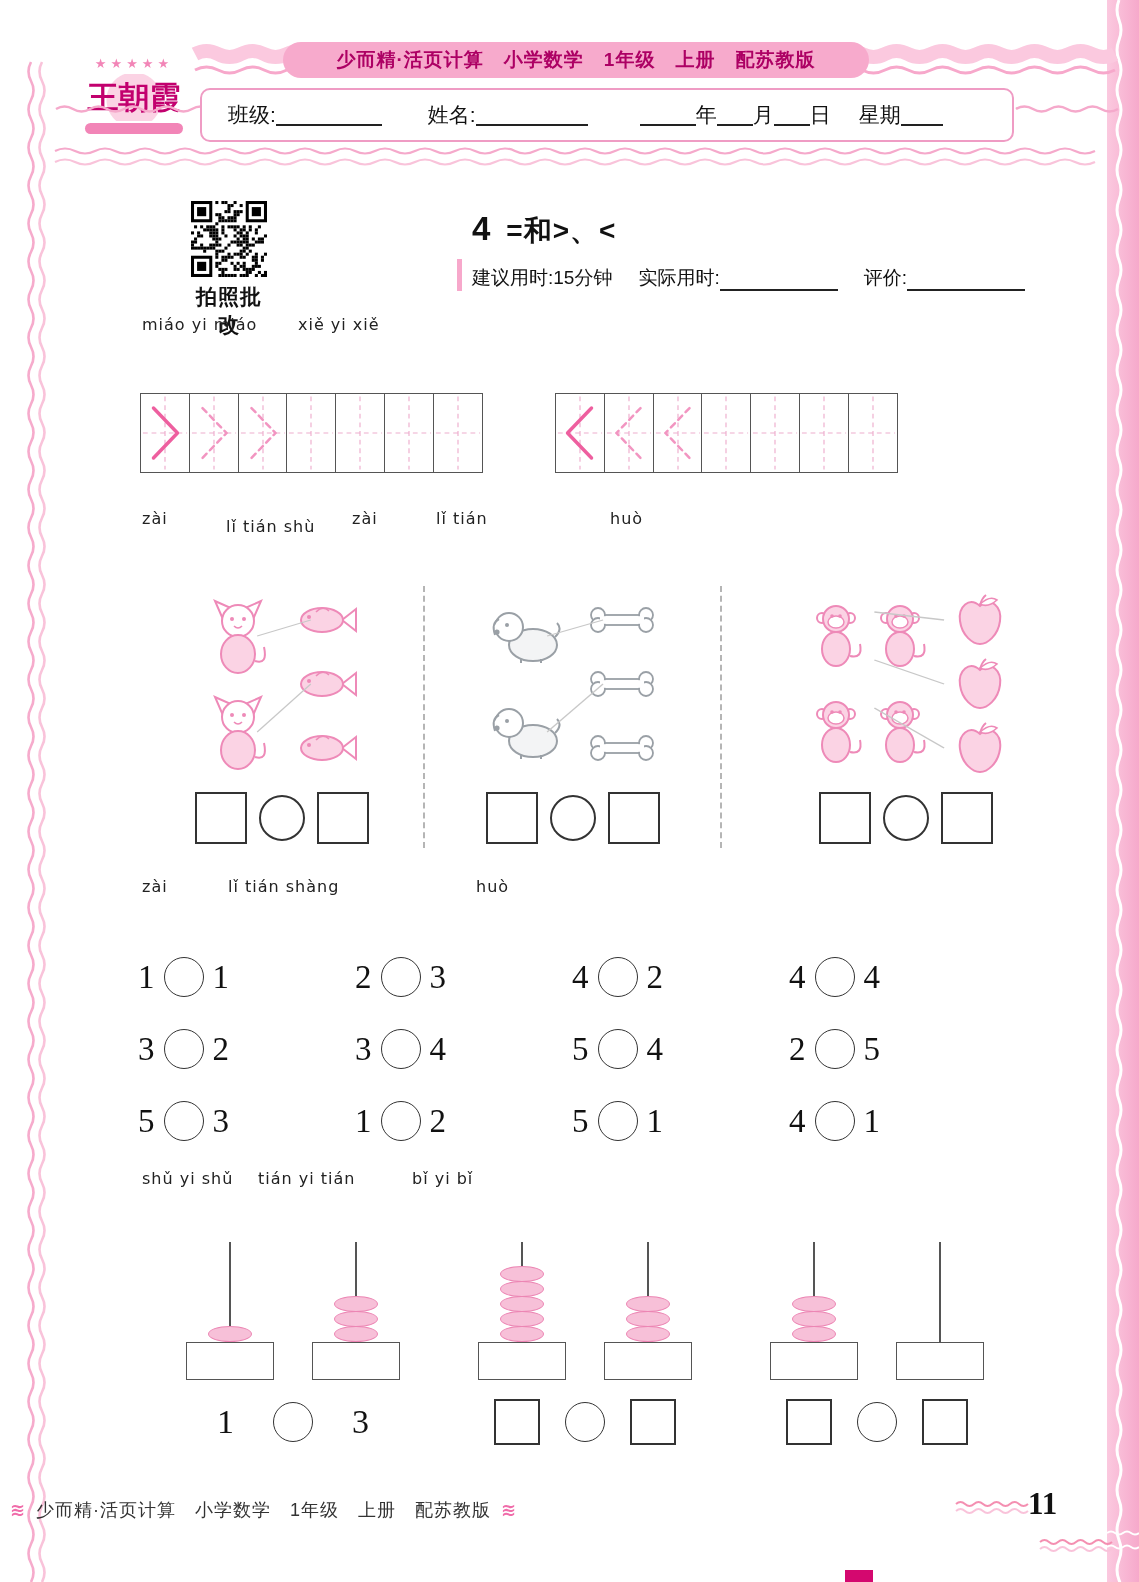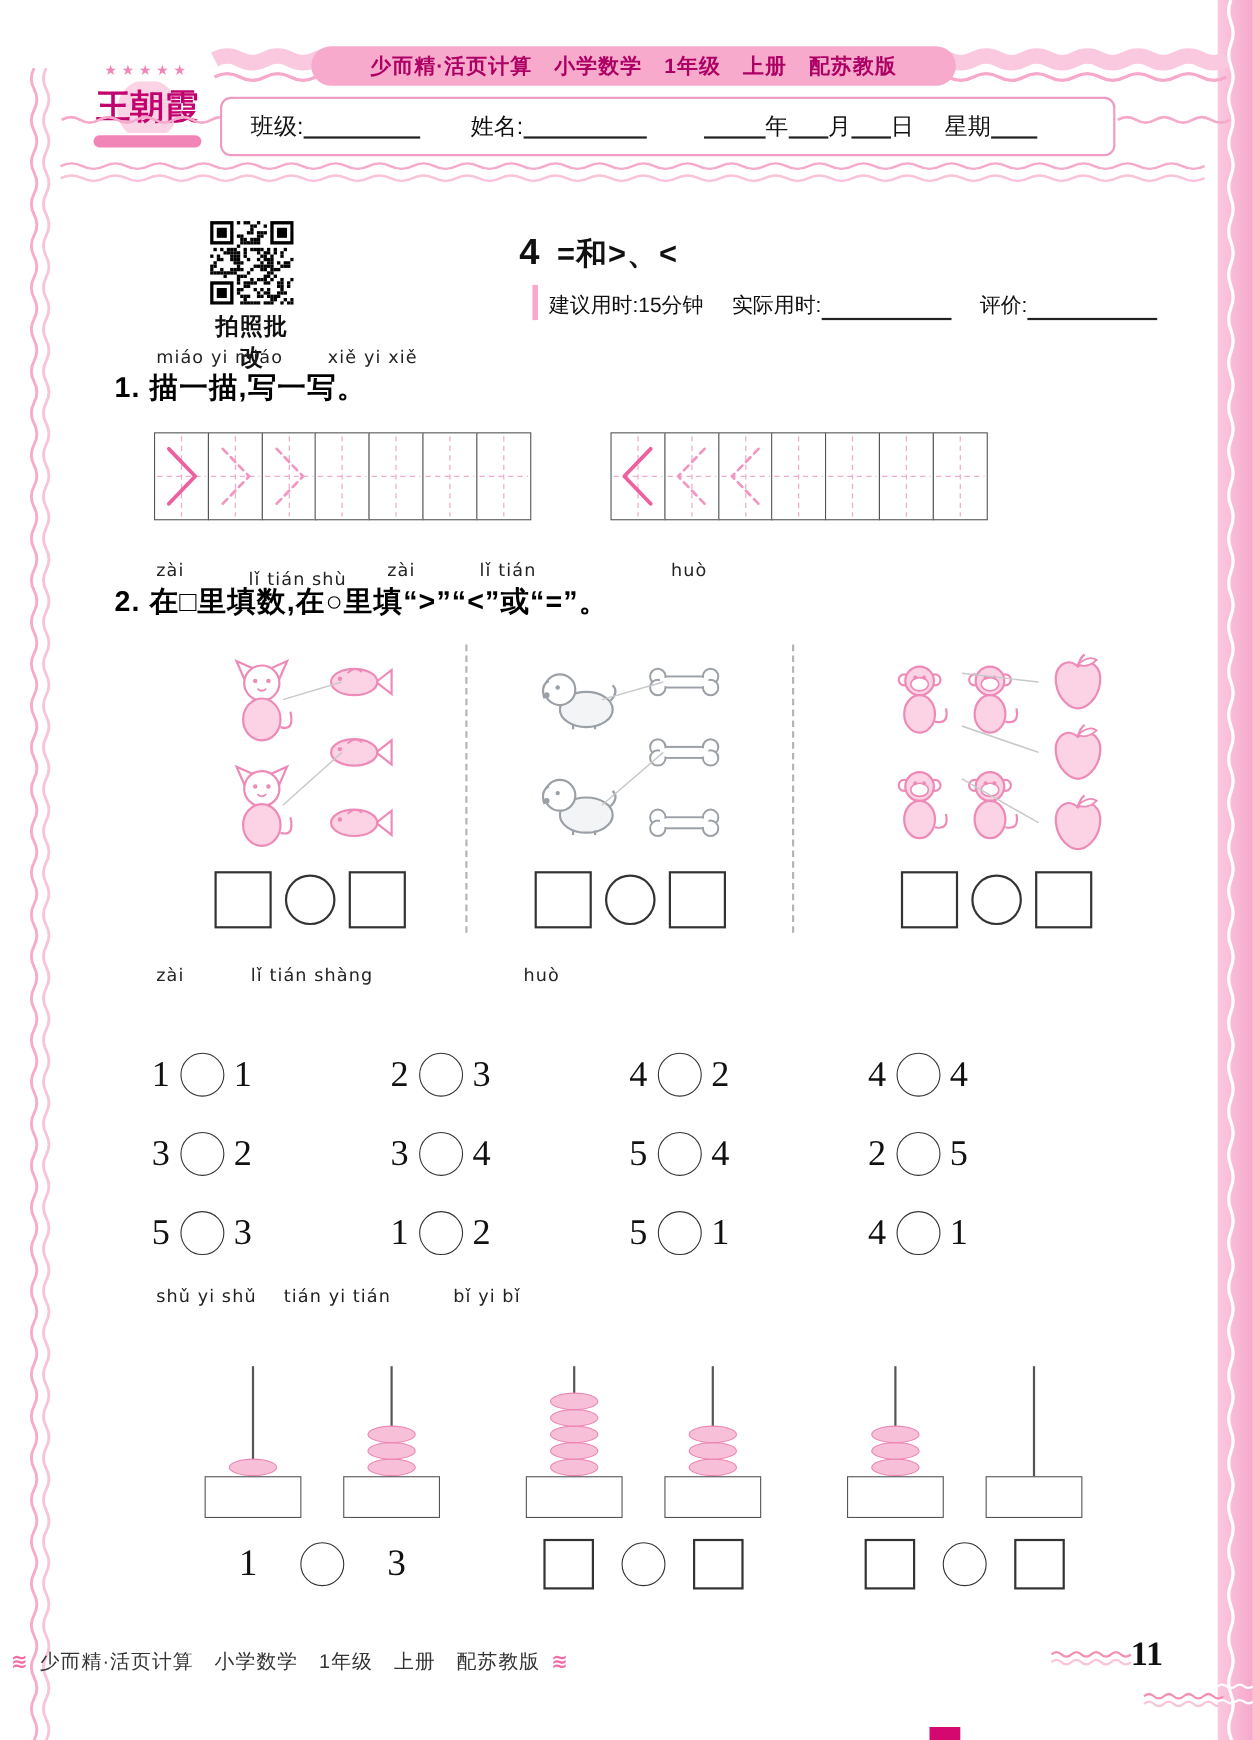--- a/index.html
+++ b/index.html
@@ -19,21 +19,21 @@
   .logo-ribbon{margin:2px auto 0;width:98px;height:11px;background:#f285b7;border-radius:6px}
   .info-box{left:200px;top:88px;width:814px;height:54px;background:#fff;border:2.5px solid #ef9cc4;border-radius:10px;display:flex;align-items:center;padding:0 26px;font-size:21px;white-space:nowrap}
   .unit-banner{left:424px;top:157px;width:332px;height:32px;background:#f280b4;border-radius:16px;color:#fff;font-size:20px;font-weight:700;display:flex;align-items:center;justify-content:center;letter-spacing:2px}
   
   .qr-wrap{left:189px;top:201px;width:80px;text-align:center}
   .qr-frame{width:76px;height:76px;margin:0 auto;background:#fff}
   .qr-caption{margin-top:6px;font-size:21px;font-weight:700;letter-spacing:1px}
   .lesson-head{left:472px;top:210px;display:flex;align-items:baseline;gap:16px}
   .lesson-num{font-size:33px;font-weight:700}
   .lesson-title{font-size:28px;font-weight:700;letter-spacing:1px}
-  .time-line{left:484px;top:259px;display:flex;align-items:flex-end;font-size:19px;border-left:5px solid #f7a8cb;padding-left:10px;height:32px;white-space:nowrap}
+  .time-line{left:457px;top:259px;display:flex;align-items:flex-end;font-size:19px;border-left:5px solid #f7a8cb;padding-left:10px;height:32px;white-space:nowrap}
   .g26{display:inline-block;width:26px}
   
   .practice-grid{position:absolute;display:flex}
   .practice-cell{width:50px;height:80px;border:1.2px solid #555;margin-left:-1.2px;background:#fff}
   .practice-cell:first-child{margin-left:0}
   
   .s2-problems{left:140px;top:586px;display:flex;height:262px}
   .s2-problem{position:relative;padding-top:2px}
   .s2-problem:nth-child(1){width:285px;border-right:2px dashed #b5b5b5}
   .s2-problem:nth-child(2){width:297px;border-right:2px dashed #b5b5b5}
@@ -352,21 +352,20 @@
     <span class="g26"></span>
     <span>实际用时:</span>
     <span class="blank" style="width:118px"></span>
     <span class="g26"></span>
     <span>评价:</span>
     <span class="blank" style="width:118px"></span>
   </div>
 
   <span class="pinyin" style="left:142px;top:315px">miáo yi miáo</span>
   <span class="pinyin" style="left:298px;top:315px">xiě yi xiě</span>
-  <div class="qtext" style="left:104px;top:335px">1. 描一描,写一写。</div>
   <div class="practice-grid" style="left:140px;top:393px">
       <div class="practice-cell">
         <svg width="48" height="78" viewBox="0 0 50 80">
           <line x1="25" y1="2" x2="25" y2="78" stroke="#eeadcd" stroke-width="1.2" stroke-dasharray="5 4"></line>
           <line x1="2" y1="40" x2="48" y2="40" stroke="#eeadcd" stroke-width="1.2" stroke-dasharray="5 4"></line>
           <polyline points="13,14 38,40 13,66" fill="none" stroke="#ee5f9f" stroke-width="3.6" stroke-linecap="round" stroke-linejoin="round"></polyline>
         </svg>
       </div>
       <div class="practice-cell">
         <svg width="48" height="78" viewBox="0 0 50 80">
@@ -453,21 +452,20 @@
           <line x1="2" y1="40" x2="48" y2="40" stroke="#eeadcd" stroke-width="1.2" stroke-dasharray="5 4"></line>
         </svg>
       </div>
     </div>
 
   <span class="pinyin" style="left:142px;top:509px">zài</span>
   <span class="pinyin" style="left:226px;top:517px">lǐ tián shù</span>
   <span class="pinyin" style="left:352px;top:509px">zài</span>
   <span class="pinyin" style="left:436px;top:509px">lǐ tián</span>
   <span class="pinyin" style="left:610px;top:509px">huò</span>
-  <div class="qtext" style="left:104px;top:529px">2. 在□里填数,在○里填“&gt;”“&lt;”或“=”。</div>
 
   <div class="abs s2-problems">
     <div class="s2-problem" data-idx="0">
       <div class="animal-area">
         <div class="left-col">
             <span class="animal">
               <svg width="64" height="78" viewBox="0 0 64 78">
                 <path d="M16 20 L9 4 L27 12 Z" fill="#fff" stroke="#ee8ab8" stroke-width="2"></path>
                 <path d="M48 20 L55 4 L37 12 Z" fill="#fff" stroke="#ee8ab8" stroke-width="2"></path>
                 <circle cx="32" cy="24" r="16" fill="#fff" stroke="#ee8ab8" stroke-width="2"></circle>

